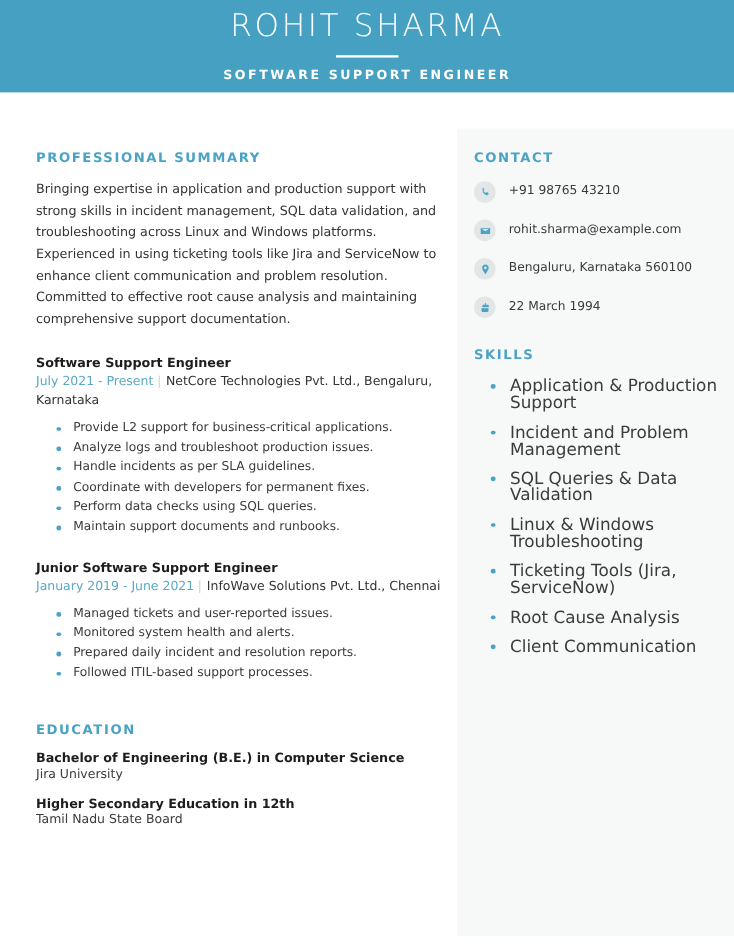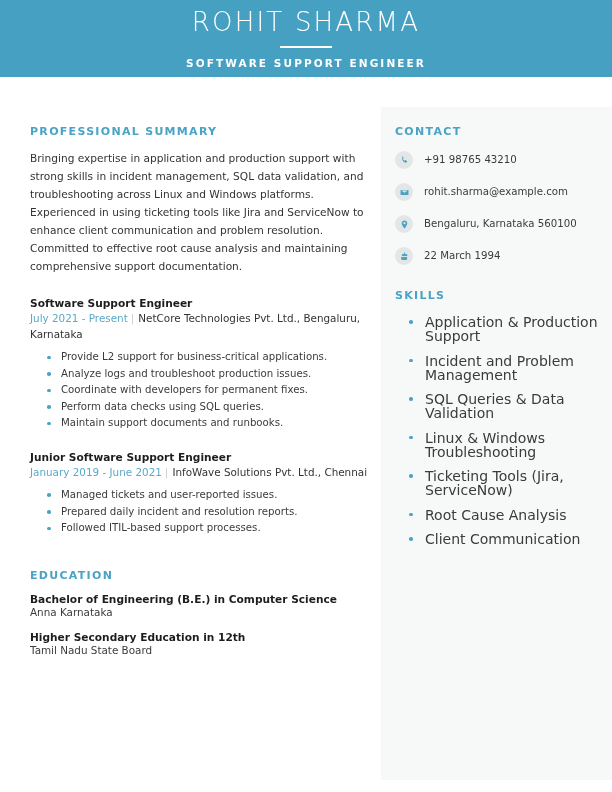--- a/index.html
+++ b/index.html
@@ -245,46 +245,48 @@
     <div class="section-gap"></div>
 
     <div>
 
       <div class="job">
         <div class="job-title">Software Support Engineer</div>
         <div class="job-meta"><span class="job-dates">July 2021 - Present</span><span class="meta-sep">|</span><span>NetCore Technologies Pvt. Ltd., Bengaluru, Karnataka</span></div>
         <ul class="bullets">
           <li>Provide L2 support for business-critical applications.</li>
           <li>Analyze logs and troubleshoot production issues.</li>
+          <li>Handle incidents as per SLA guidelines.</li>
           <li>Coordinate with developers for permanent fixes.</li>
           <li>Perform data checks using SQL queries.</li>
           <li>Maintain support documents and runbooks.</li>
         </ul>
       </div>
 
       <div style="height:15px"></div>
 
       <div class="job">
         <div class="job-title">Junior Software Support Engineer</div>
         <div class="job-meta"><span class="job-dates">January 2019 - June 2021</span><span class="meta-sep">|</span><span>InfoWave Solutions Pvt. Ltd., Chennai</span></div>
         <ul class="bullets">
           <li>Managed tickets and user-reported issues.</li>
+          <li>Monitored system health and alerts.</li>
           <li>Prepared daily incident and resolution reports.</li>
           <li>Followed ITIL-based support processes.</li>
         </ul>
       </div>
     </div>
 
     <div style="height:28px"></div>
 
     <div>
       <div class="section-heading">EDUCATION</div>
       <div class="edu-entry">
         <div class="edu-degree">Bachelor of Engineering (B.E.) in Computer Science</div>
-        <div class="edu-school">Anna Karnataka</div>
+        <div class="edu-school">Jira University</div>
       </div>
       <div class="edu-entry">
         <div class="edu-degree">Higher Secondary Education in 12th</div>
         <div class="edu-school">Tamil Nadu State Board</div>
       </div>
     </div>
 
   </div>
 
   <div class="sidebar">

